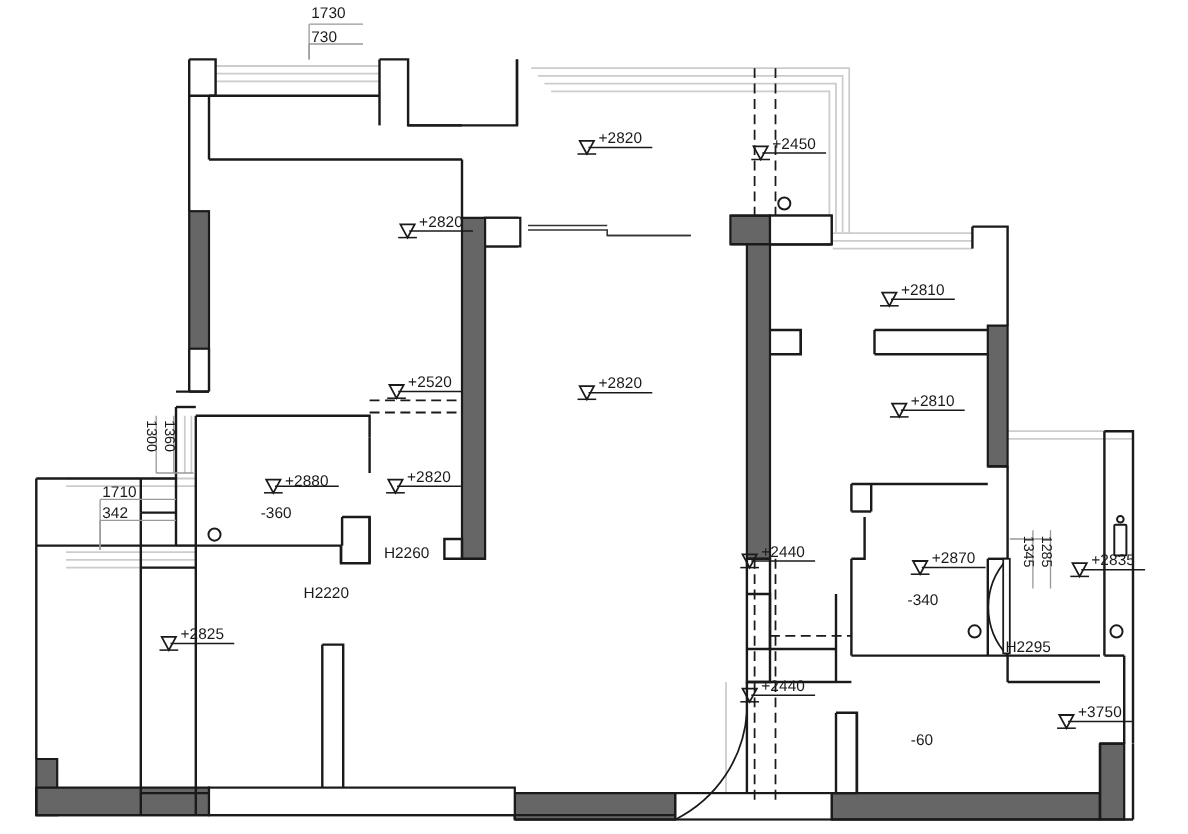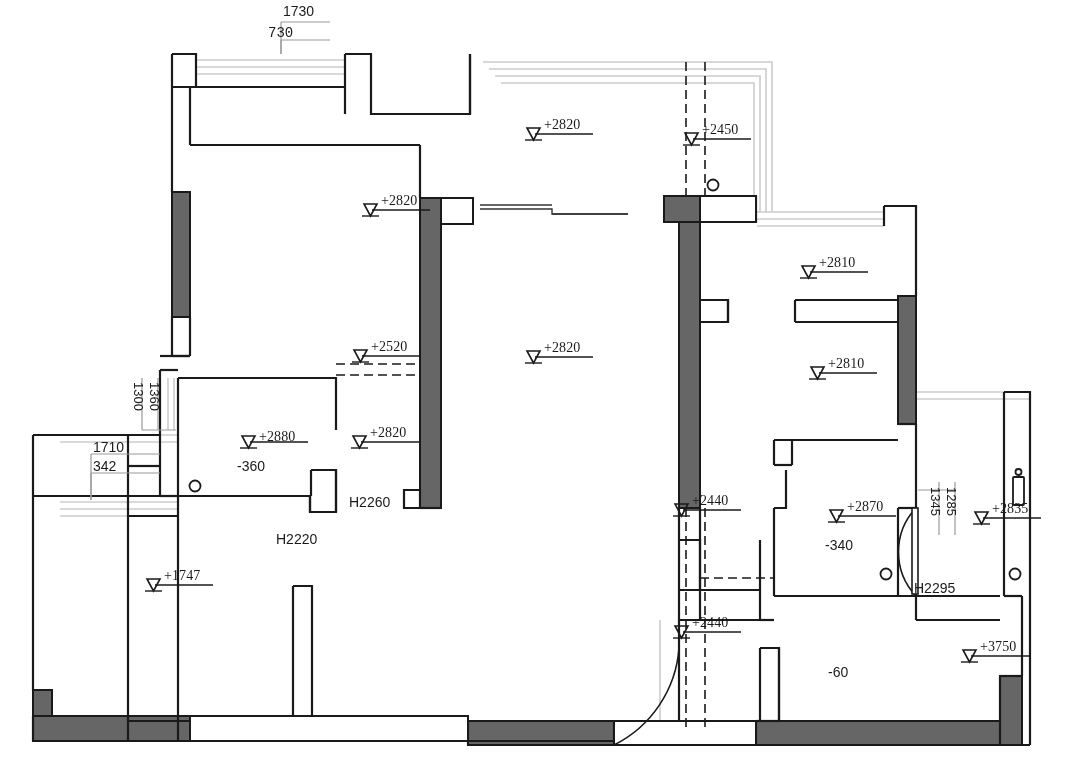--- a/index.html
+++ b/index.html
@@ -15,21 +15,21 @@
   }
   svg#plan-svg{position:absolute;left:0;top:0;width:1080px;height:758px;}
   .lbl{
     position:absolute;
     font-family:"Liberation Sans","DejaVu Sans",sans-serif;
     color:#1a1a1a;
     white-space:nowrap;
     line-height:1;
     user-select:none;
   }
-  .lvl-text{font-size:14px;letter-spacing:0.1px;font-family:Liberation Serif, serif;}
+  .lvl-text{font-size:14px;letter-spacing:0.1px;}
   .h-text{font-size:14px;}
   .drop-text{font-size:14px;}
   .dim-text{font-size:14px;}
   .dim-vert{
     font-size:13px;
     transform-origin:left top;
     transform:rotate(90deg);
   }
 </style>
 </head>
@@ -316,31 +316,31 @@
       <div class="lbl lvl-text" style="left: 381px; top: 194px;">+2820</div>
       <div class="lbl lvl-text" style="left: 819px; top: 256px;">+2810</div>
       <div class="lbl lvl-text" style="left: 828px; top: 357px;">+2810</div>
       <div class="lbl lvl-text" style="left: 371px; top: 340px;">+2520</div>
       <div class="lbl lvl-text" style="left: 544px; top: 341px;">+2820</div>
       <div class="lbl lvl-text" style="left: 259px; top: 414px; margin-top: 16px;">+2880</div>
       <div class="lbl lvl-text" style="left: 370px; top: 426px;">+2820</div>
       <div class="lbl lvl-text" style="left: 692px; top: 494px;">+2440</div>
       <div class="lbl lvl-text" style="left: 847px; top: 500px;">+2870</div>
       <div class="lbl lvl-text" style="left: 992px; top: 502px;">+2835</div>
-      <div class="lbl lvl-text" style="left: 164px; top: 569px;">+1747</div>
+      <div class="lbl lvl-text" style="left: 164px; top: 569px;">+2825</div>
       <div class="lbl lvl-text" style="left: 692px; top: 616px;">+2440</div>
       <div class="lbl lvl-text" style="left: 980px; top: 640px;">+3750</div>
       <div class="lbl drop-text" style="left: 237px; top: 459px;">-360</div>
       <div class="lbl drop-text" style="left: 825px; top: 538px;">-340</div>
       <div class="lbl drop-text" style="left: 828px; top: 665px;">-60</div>
       <div class="lbl h-text" style="left: 349px; top: 495px;">H2260</div>
       <div class="lbl h-text" style="left: 276px; top: 532px;">H2220</div>
       <div class="lbl h-text" style="left: 914px; top: 581px;">H2295</div>
       <div class="lbl dim-text" style="left: 283px; top: 4px;">1730</div>
-      <div class="lbl dim-text" style="left: 268px; top: 26px; font-family: Liberation Mono, monospace;">730</div>
+      <div class="lbl dim-text" style="left: 283px; top: 26px;">730</div>
       <div class="lbl dim-text" style="left: 93px; top: 440px;">1710</div>
       <div class="lbl dim-text" style="left: 93px; top: 459px;">342</div>
       <div class="lbl dim-text dim-vert" style="left: 161px; top: 382px;">1360</div>
       <div class="lbl dim-text dim-vert" style="left: 145px; top: 382px;">1300</div>
       <div class="lbl dim-text dim-vert" style="left: 958px; top: 487px;">1285</div>
       <div class="lbl dim-text dim-vert" style="left: 942px; top: 487px;">1345</div>
     </div>
 
 </div>
 

